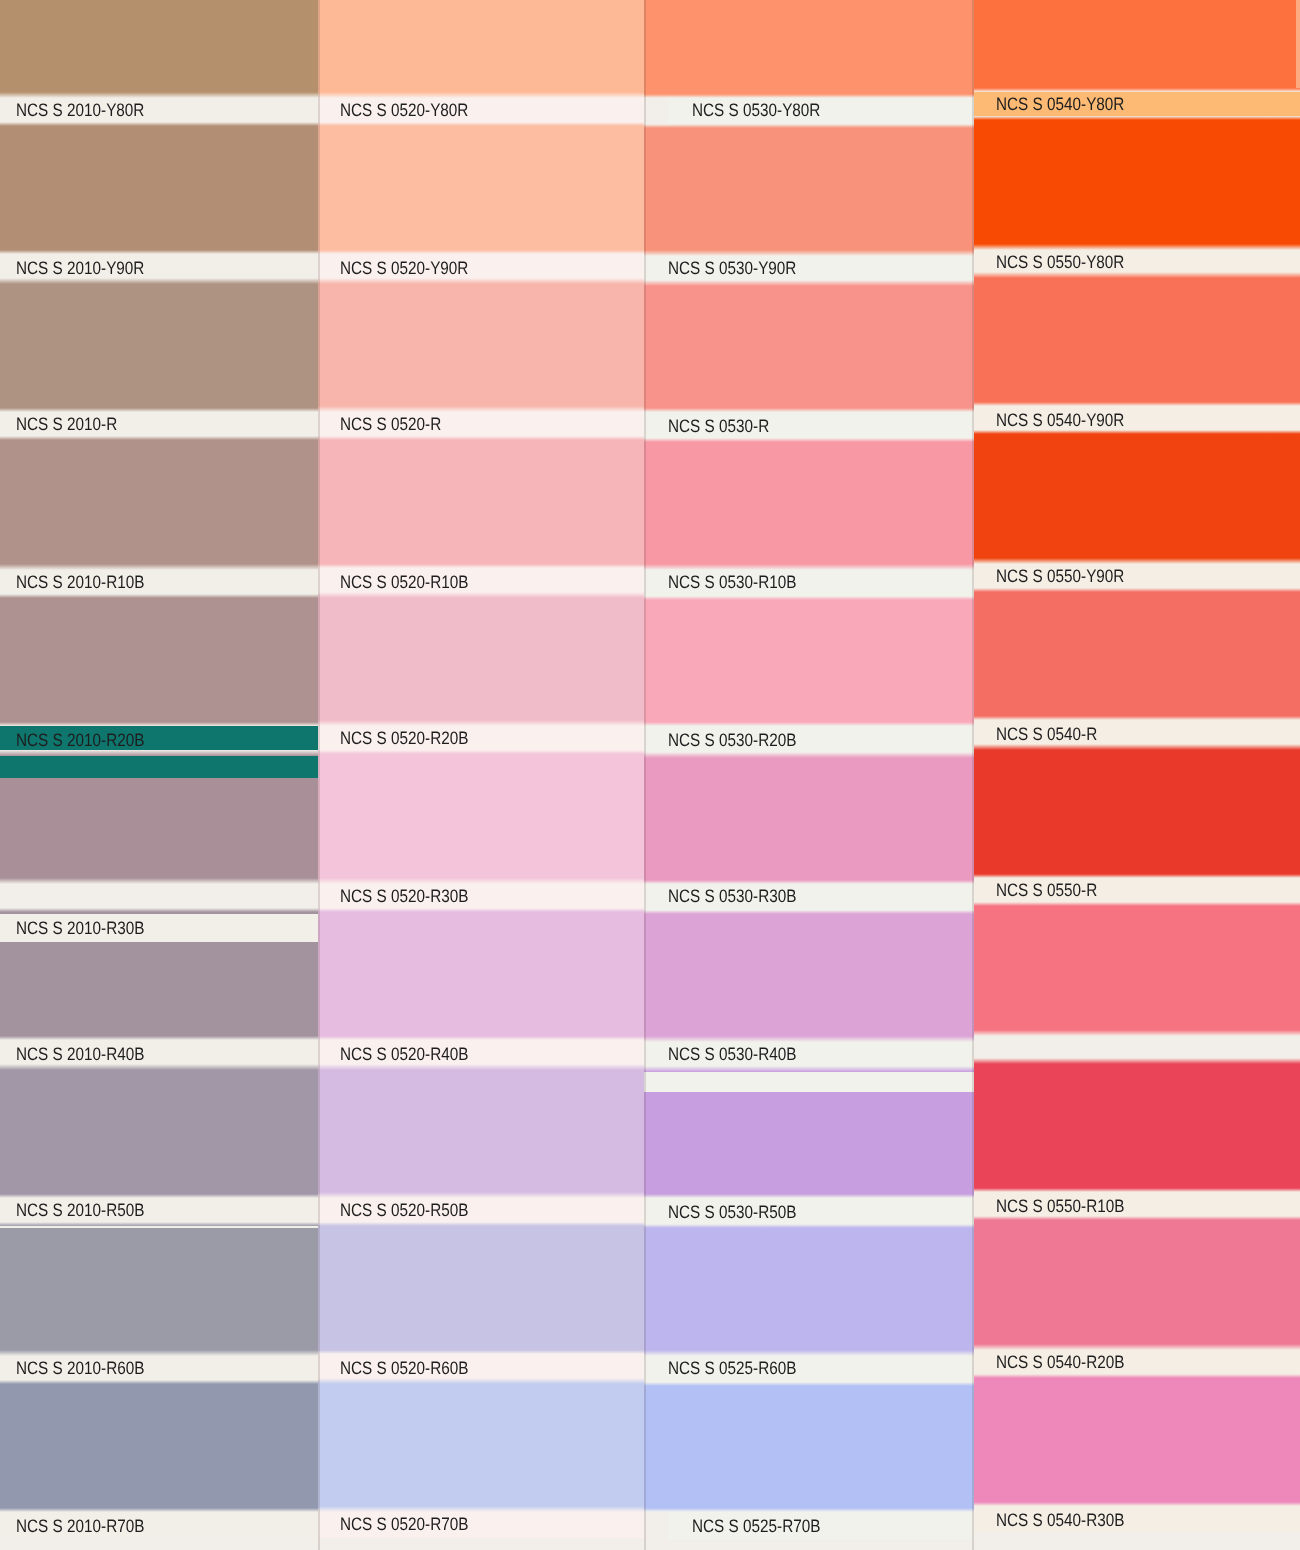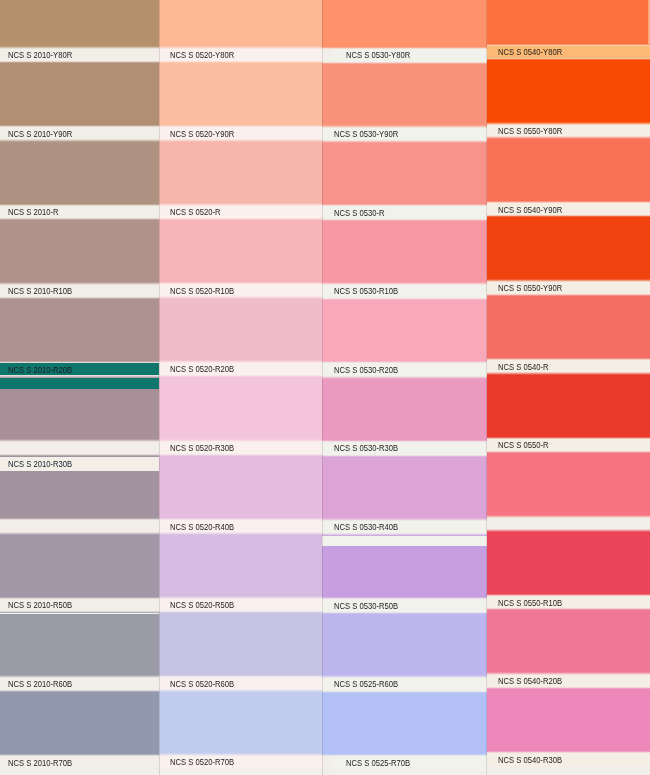--- a/index.html
+++ b/index.html
@@ -43,20 +43,23 @@
       </div>
     <div class="band" style="top: 283.6px; height: 14.2px; background-color: rgb(242, 239, 233);">
         <span class="band-label" style="left:8.2px;top:3.45px;">NCS S 2010-R10B</span>
       </div>
     <div class="band" style="top: 362.2px; height: 27px; background-color: #0f766e;">
         <span class="band-label" style="left:8.2px;top:3.45px;">NCS S 2010-R20B</span>
       </div>
     <div class="band" style="top: 440.8px; height: 14.2px; background-color: rgb(242, 239, 233); margin-top: 16px;">
         <span class="band-label" style="left:8.2px;top:3.45px;">NCS S 2010-R30B</span>
       </div>
+    <div class="band" style="top: 519.4px; height: 14.2px; background-color: rgb(242, 239, 233);">
+        <span class="band-label" style="left:8.2px;top:3.45px;">NCS S 2010-R40B</span>
+      </div>
     <div class="band" style="top: 598px; height: 16px; background-color: rgb(242, 239, 233);">
         <span class="band-label" style="left:8.2px;top:3.45px;">NCS S 2010-R50B</span>
       </div>
     <div class="band" style="top: 676.6px; height: 14.2px; background-color: rgb(242, 239, 233);">
         <span class="band-label" style="left:8.2px;top:3.45px;">NCS S 2010-R60B</span>
       </div>
     <div class="band" style="top: 755.2px; height: 14.2px; background-color: rgb(242, 239, 233); text-align: right;">
         <span class="band-label" style="left:8.2px;top:3.45px;">NCS S 2010-R70B</span>
       </div>
     <div class="soft" style="top: 46.3px; --a: #b4906c; --b: #f2efe9;"></div>

